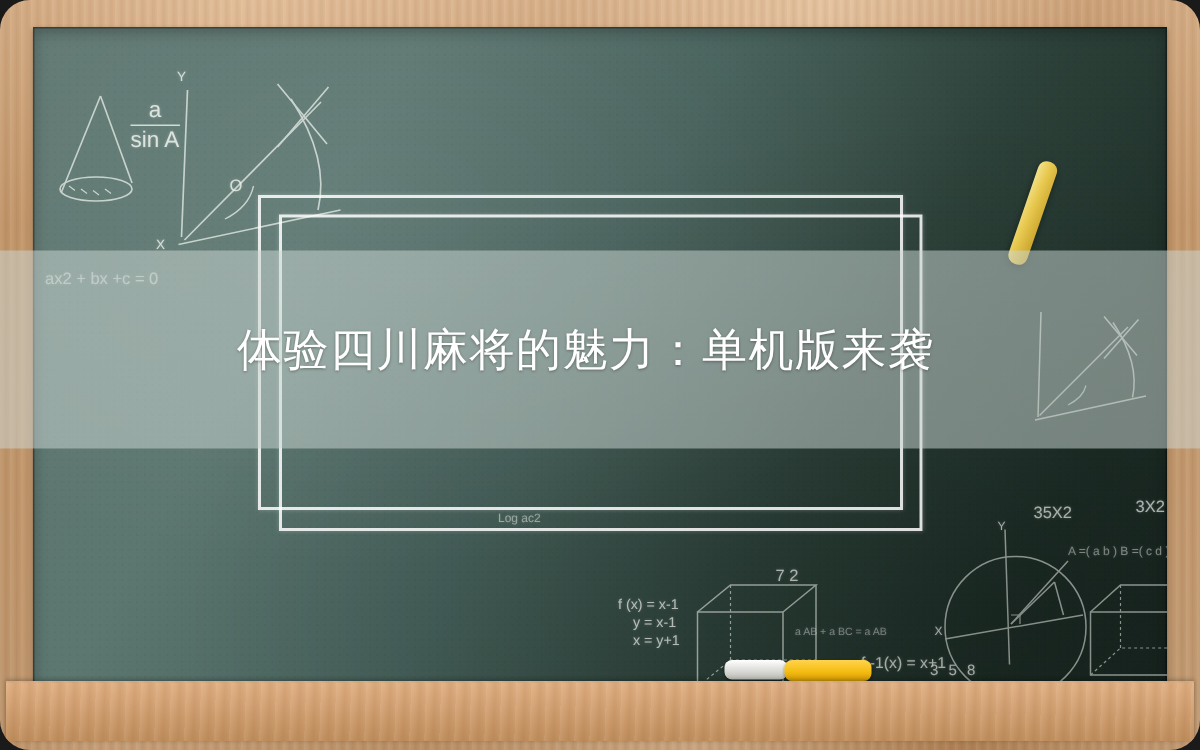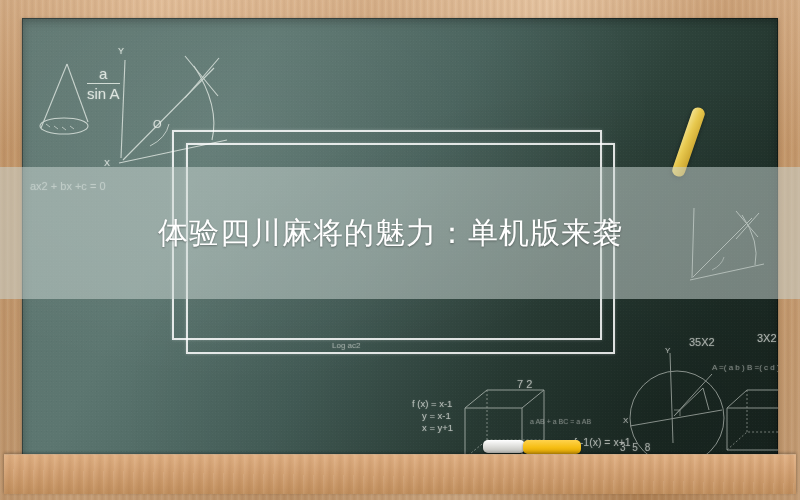--- a/index.html
+++ b/index.html
@@ -6,20 +6,21 @@
   html,body{ background:#1a1a1a; }
   body{
     font-family:"Liberation Sans", sans-serif;
     width:800px; height:500px; overflow:hidden;
   }
 
   .stage{
     position:relative;
     width:800px; height:500px;
     overflow:hidden;
+    border-radius:20px;
   }
 
   
   .frame{
     position:absolute; inset:0;
     background:
       repeating-linear-gradient(90deg,
         rgba(255,255,255,0.07) 0px,
         rgba(255,255,255,0.0) 2px,
         rgba(120,72,36,0.10) 4px,

